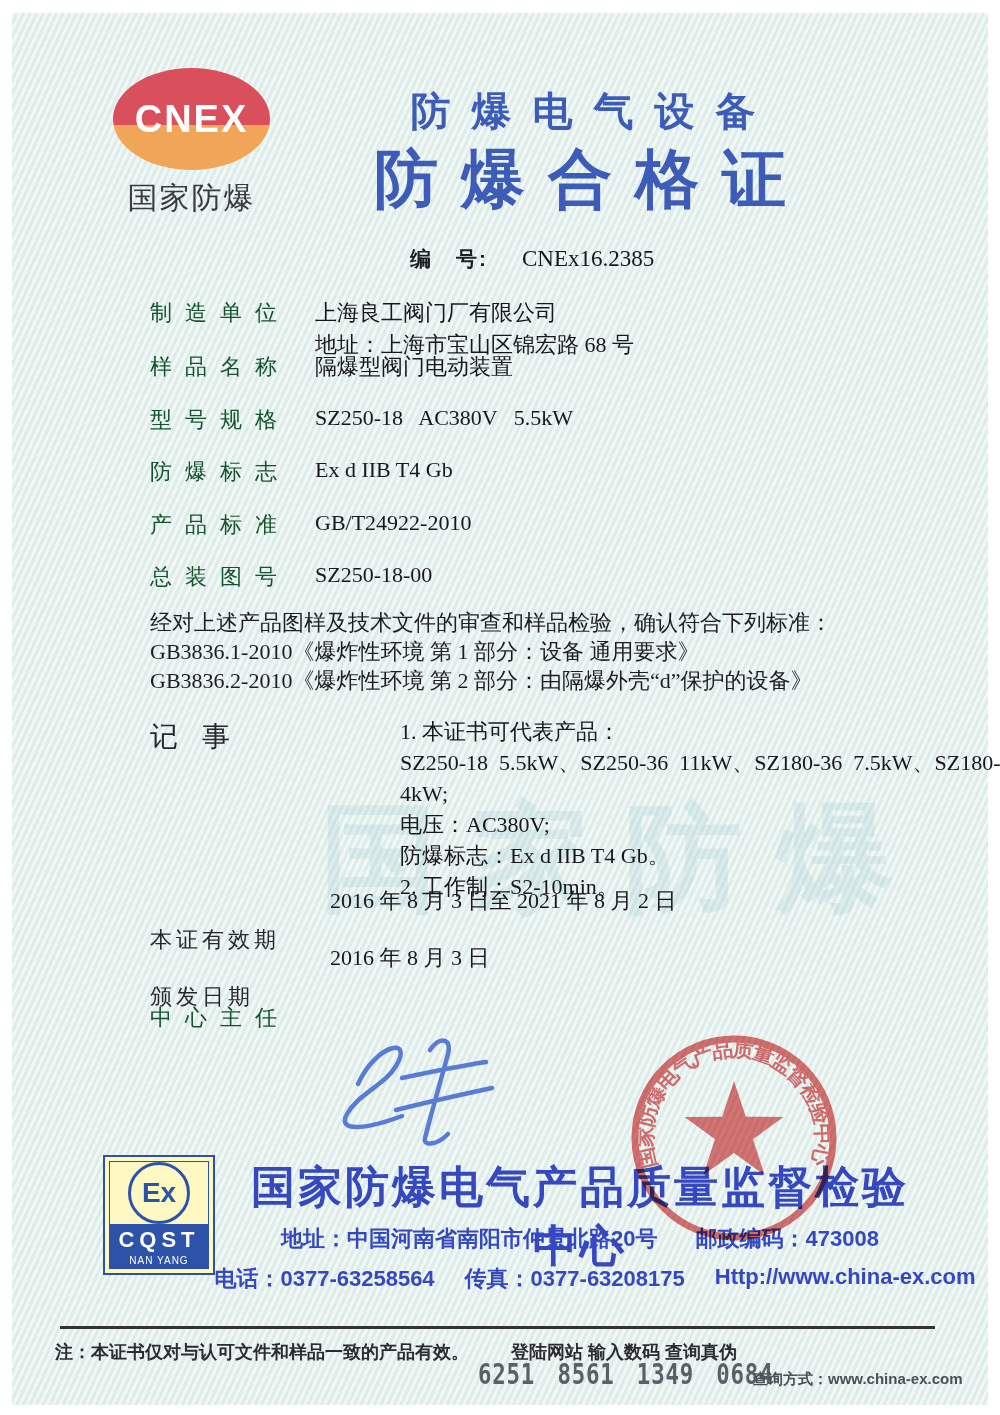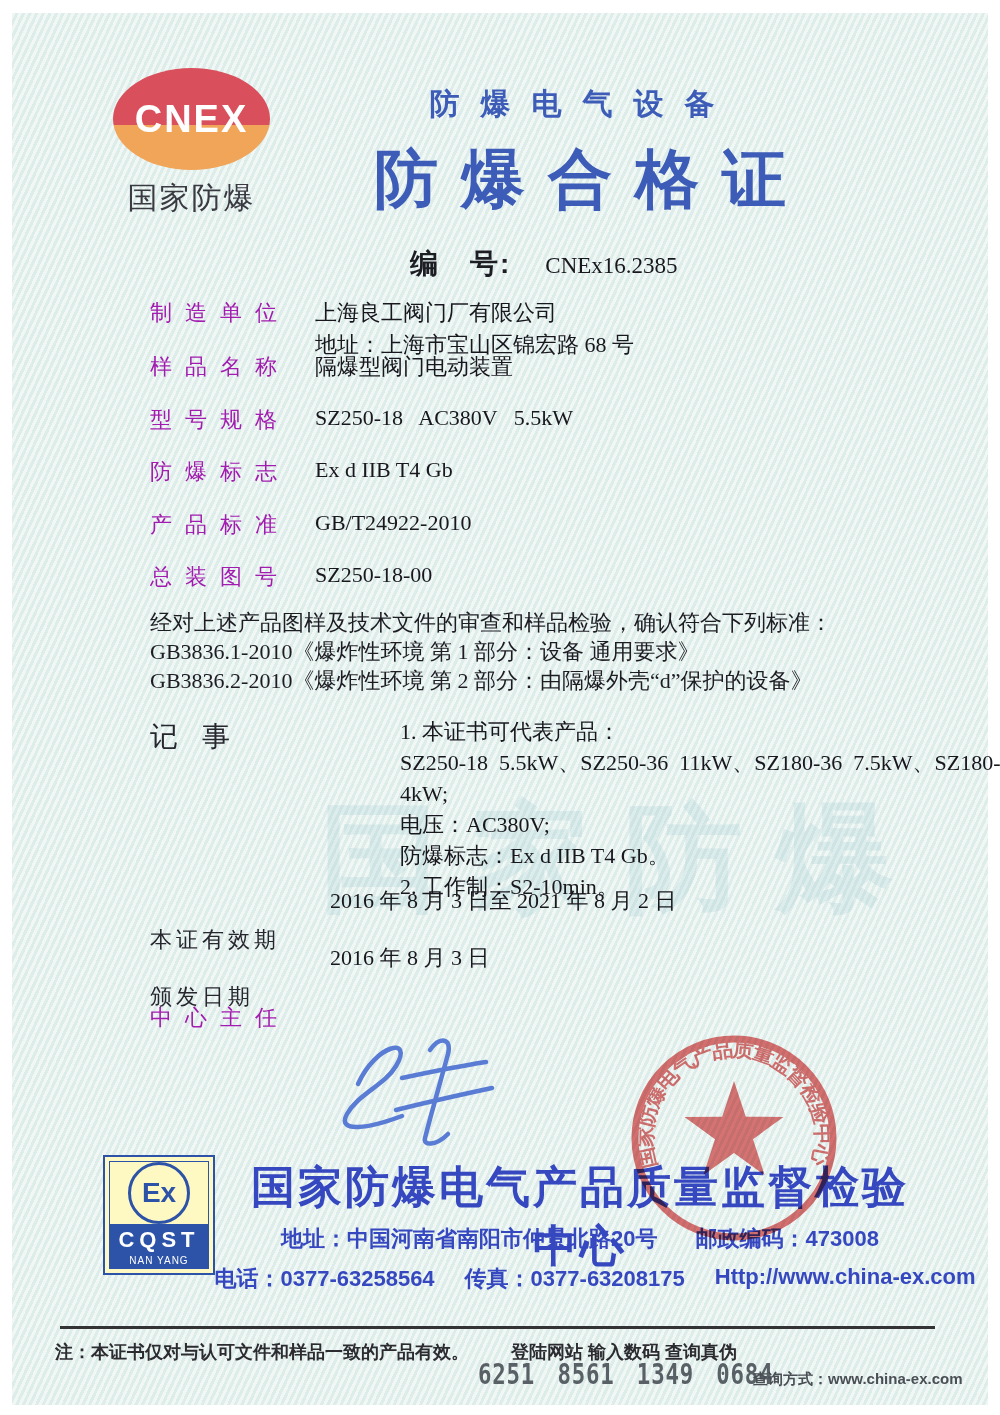--- a/index.html
+++ b/index.html
@@ -11,30 +11,30 @@
   .abs{position:absolute;}
   .nowrap{white-space:pre;}
 
   
   .brand-ellipse{left:113px;top:68px;width:157px;height:102px;border-radius:50%;
      background:linear-gradient(180deg,#d94f5c 0 56%,#f0a558 56% 100%);overflow:hidden;}
   .brand-text{position:absolute;left:0;right:0;top:30px;text-align:center;color:#ffffff;
      font-size:38px;font-weight:800;letter-spacing:2px;}
   .brand-caption{left:103px;top:178px;width:177px;text-align:center;font-size:30px;
      color:#3a3a42;letter-spacing:2px;}
-  .super-title{left:292px;top:84px;width:560px;text-align:center;color:#3d5cb8;
-     font-size:30px;font-weight:700;letter-spacing:21px;padding-left:21px;box-sizing:border-box;}
+  .super-title{left:303px;top:84px;width:560px;text-align:center;color:#3d5cb8;
+     font-size:40px;font-weight:700;letter-spacing:21px;padding-left:21px;box-sizing:border-box;}
   .main-title{left:300px;top:136px;width:560px;text-align:center;color:#3d5cb8;
      font-size:64px;font-weight:700;letter-spacing:23px;padding-left:23px;box-sizing:border-box;}
   .cert-no{left:410px;top:245px;display:flex;gap:34px;align-items:baseline;}
-  .cert-no-label{font-size:28px;color:#1d1d24;font-weight:600;letter-spacing:2px;}
+  .cert-no-label{font-size:21px;color:#1d1d24;font-weight:600;letter-spacing:2px;}
   .cert-no-value{font-family:"Liberation Serif",serif;font-size:23px;color:#17171d;}
 
   
-  .flabel{left:150px;font-size:22px;color:#a21caf;letter-spacing:13px;font-weight:500;}
+  .flabel{left:150px;font-size:22px;color:#14532d;letter-spacing:13px;font-weight:500;}
   .fvalue{left:315px;font-family:"Liberation Serif",serif;font-size:22px;color:#17171d;}
 
   .standards{left:150px;top:608px;width:740px;font-family:"Liberation Serif",serif;
      font-size:22px;color:#1c1c22;line-height:29px;}
   .remarks-label{left:150px;top:718px;font-size:28px;color:#26262e;letter-spacing:24px;font-weight:500;}
   .remarks{left:400px;top:716px;font-family:"Liberation Serif",serif;font-size:22px;
      color:#17171d;line-height:31px;}
   .remarks div{white-space:pre;}
 
   .small-label{left:150px;font-size:22px;color:#26262e;letter-spacing:4px;font-weight:500;margin-top:39px;}

